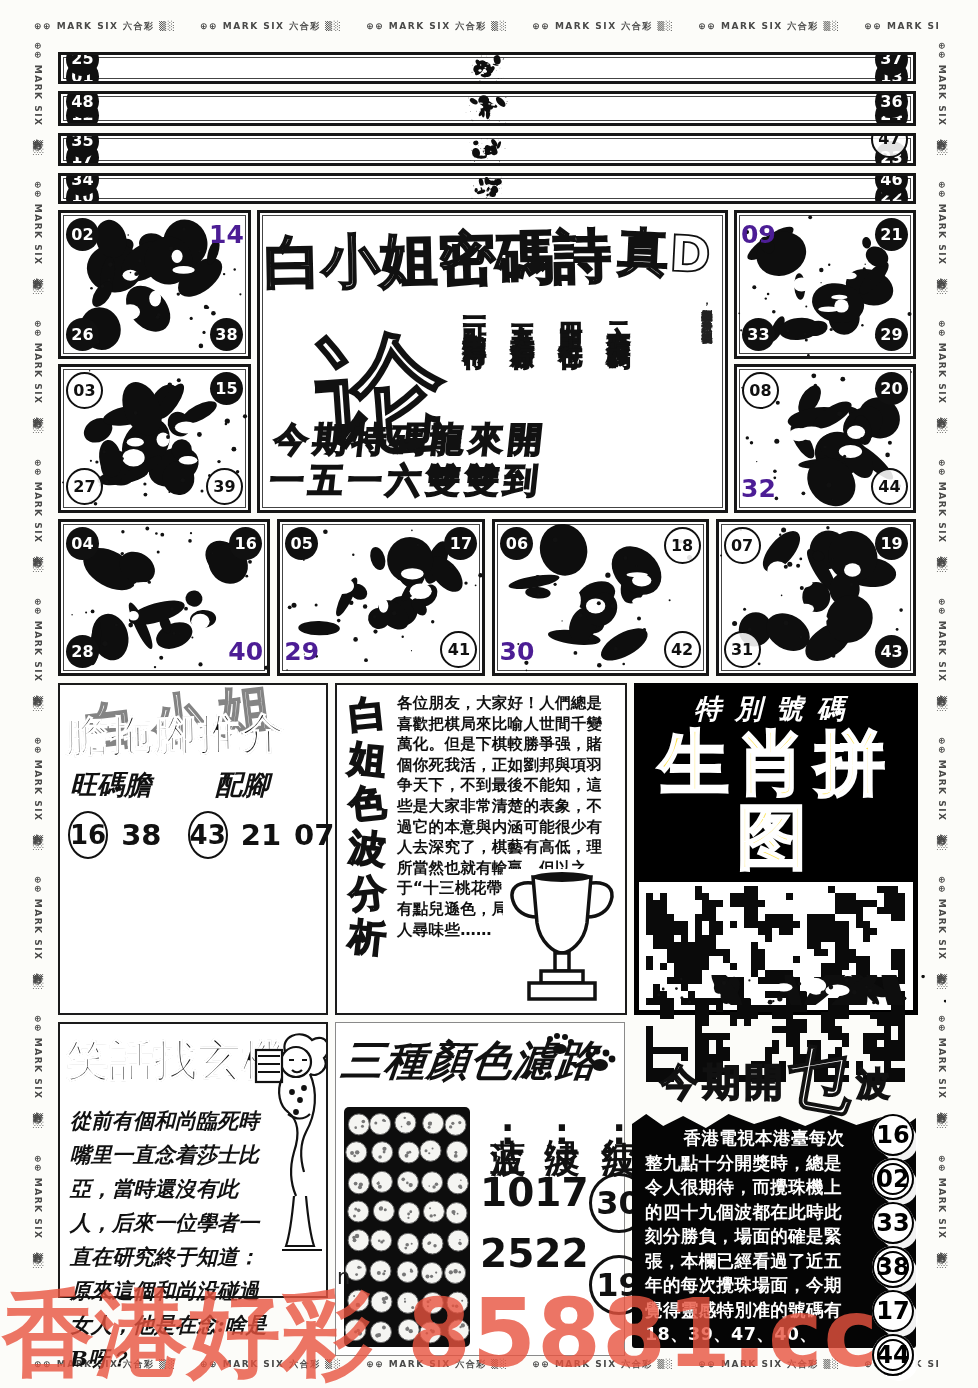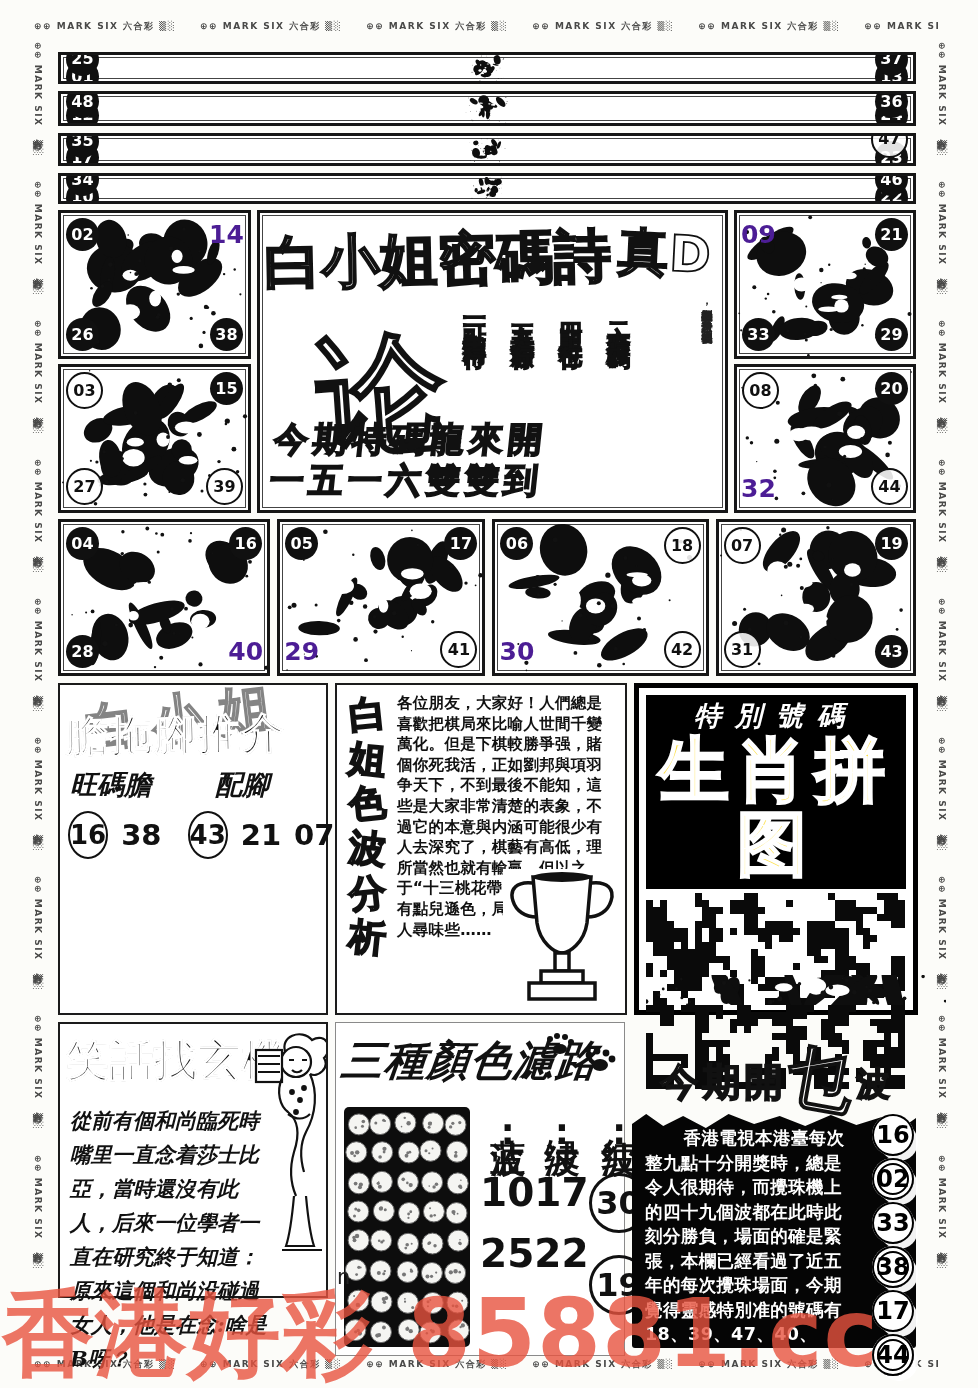--- a/index.html
+++ b/index.html
@@ -64,21 +64,21 @@
   .tj-ring{border:2.5px solid #111;border-radius:50%;width:44px;height:44px;display:flex;
            align-items:center;justify-content:center;font-size:26px;}
   .sebo{width:288px;border:2px solid #1b1b1b;position:relative;background:#fff;overflow:hidden;}
   .sb-title{position:absolute;left:3px;top:8px;width:54px;display:flex;flex-direction:column;
             align-items:center;gap:1px;font-size:37px;line-height:1.18;}
   .sb-title span:nth-child(odd){transform:rotate(-6deg);}
   .sb-title span:nth-child(even){transform:rotate(6deg);}
   .sb-body{margin-left:58px;padding:8px 8px 0 2px;font-size:15.5px;line-height:1.33;font-weight:bold;
            letter-spacing:.3px;}
   .trophy{position:absolute;right:4px;bottom:2px;background:#fff;}
-  .puzzlebox{flex:1;border:5px solid #000;background:#fff;position:relative;padding:7px;}
+  .puzzlebox{flex:1;border:5px solid #000;background:#fff;position:relative;}
   .pz-black{background:#000;padding:3px 6px 8px;text-align:center;}
   .pz-head{color:#fff;font-size:27px;font-weight:900;letter-spacing:14px;font-style:italic;}
   .pz-sub{font-size:70px;font-weight:900;letter-spacing:8px;color:#fde047;-webkit-text-stroke:2.4px #fff;
           line-height:1.05;}
   .pz-pixels{width:100%;height:196px;margin-top:4px;}
   .pz-foot{position:absolute;left:7px;right:7px;bottom:5px;height:30px;}
   
   .sec3{position:absolute;left:58px;top:1022px;width:860px;height:334px;display:flex;gap:7px;}
   .joke{width:266px;height:272px;border:2px solid #1b1b1b;position:relative;background:#fff;}
   .jk-title{font-size:43px;font-weight:900;padding:8px 6px 0;letter-spacing:1px;

